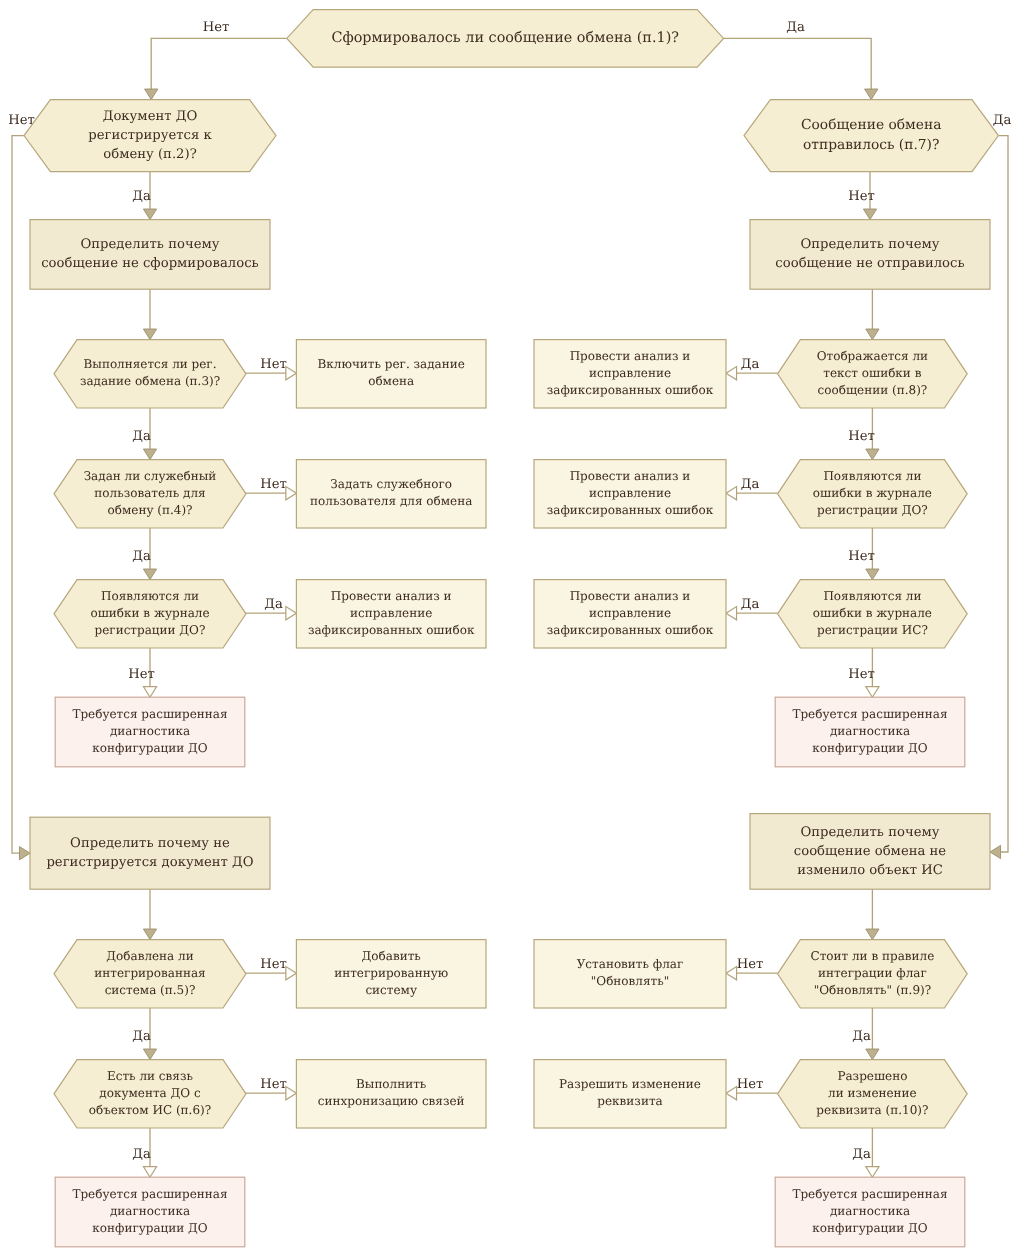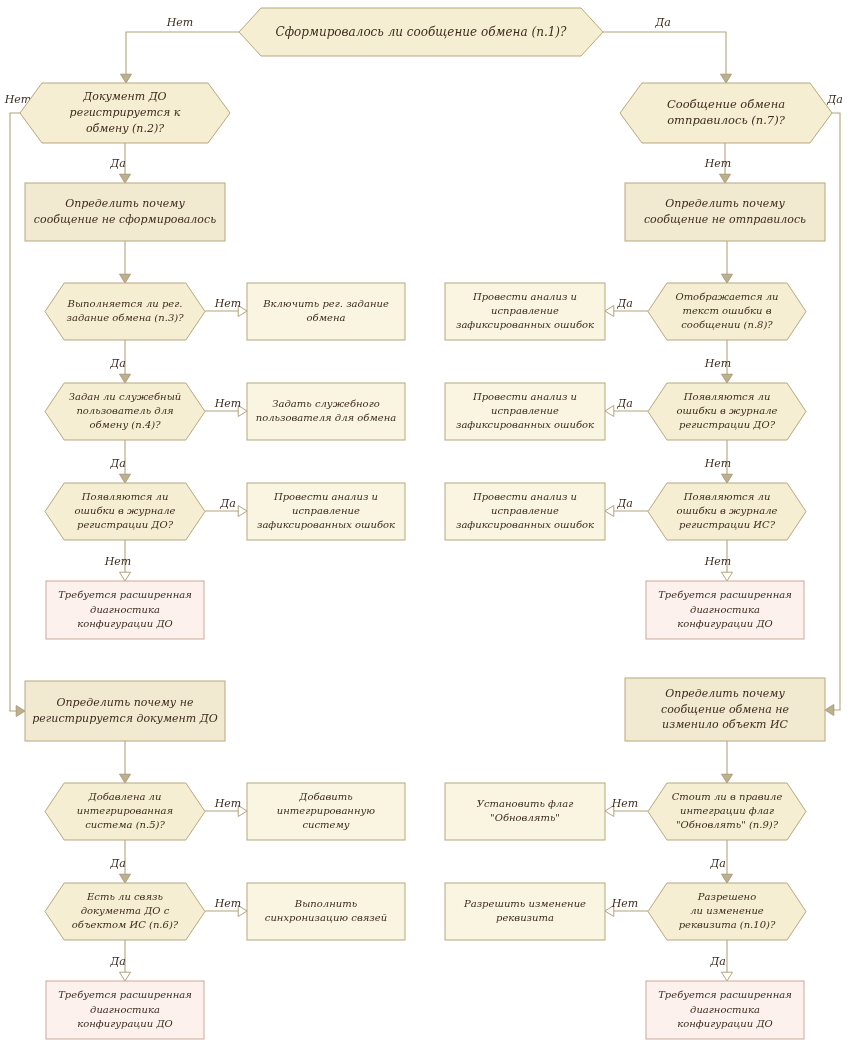--- a/index.html
+++ b/index.html
@@ -1,17 +1,17 @@
 <!DOCTYPE html>
 <html><head>
 <meta charset="utf-8">
 <style>
   html,body{margin:0;padding:0;background:#ffffff;}
   body{width:848px;height:1042px;font-family:"DejaVu Serif","Liberation Serif",serif;}
-  #diagram-root{position:relative;width:844px;height:1042px;overflow:hidden;background:#fff;font-style:italic;}
+  #diagram-root{position:relative;width:844px;height:1042px;overflow:hidden;background:#fff;}
   svg.flow{position:absolute;left:0;top:0;width:848px;height:1042px;display:block;}
   .node-shape{stroke-width:1;}
   .node-text{font-family:"DejaVu Serif","Liberation Serif",serif;fill:#3d2b1f;text-anchor:middle;dominant-baseline:middle;}
   .edge-line{fill:none;stroke:#b3a37a;stroke-width:1.1;}
   .edge-label{font-family:"DejaVu Serif","Liberation Serif",serif;fill:#3d2b1f;text-anchor:middle;}
   .arrow-solid{fill:#bdb08c;stroke:#9e9170;stroke-width:0.8;}
   .arrow-hollow{fill:#ffffff;stroke:#b3a37a;stroke-width:1;}
 </style>
 </head>
 <body>

